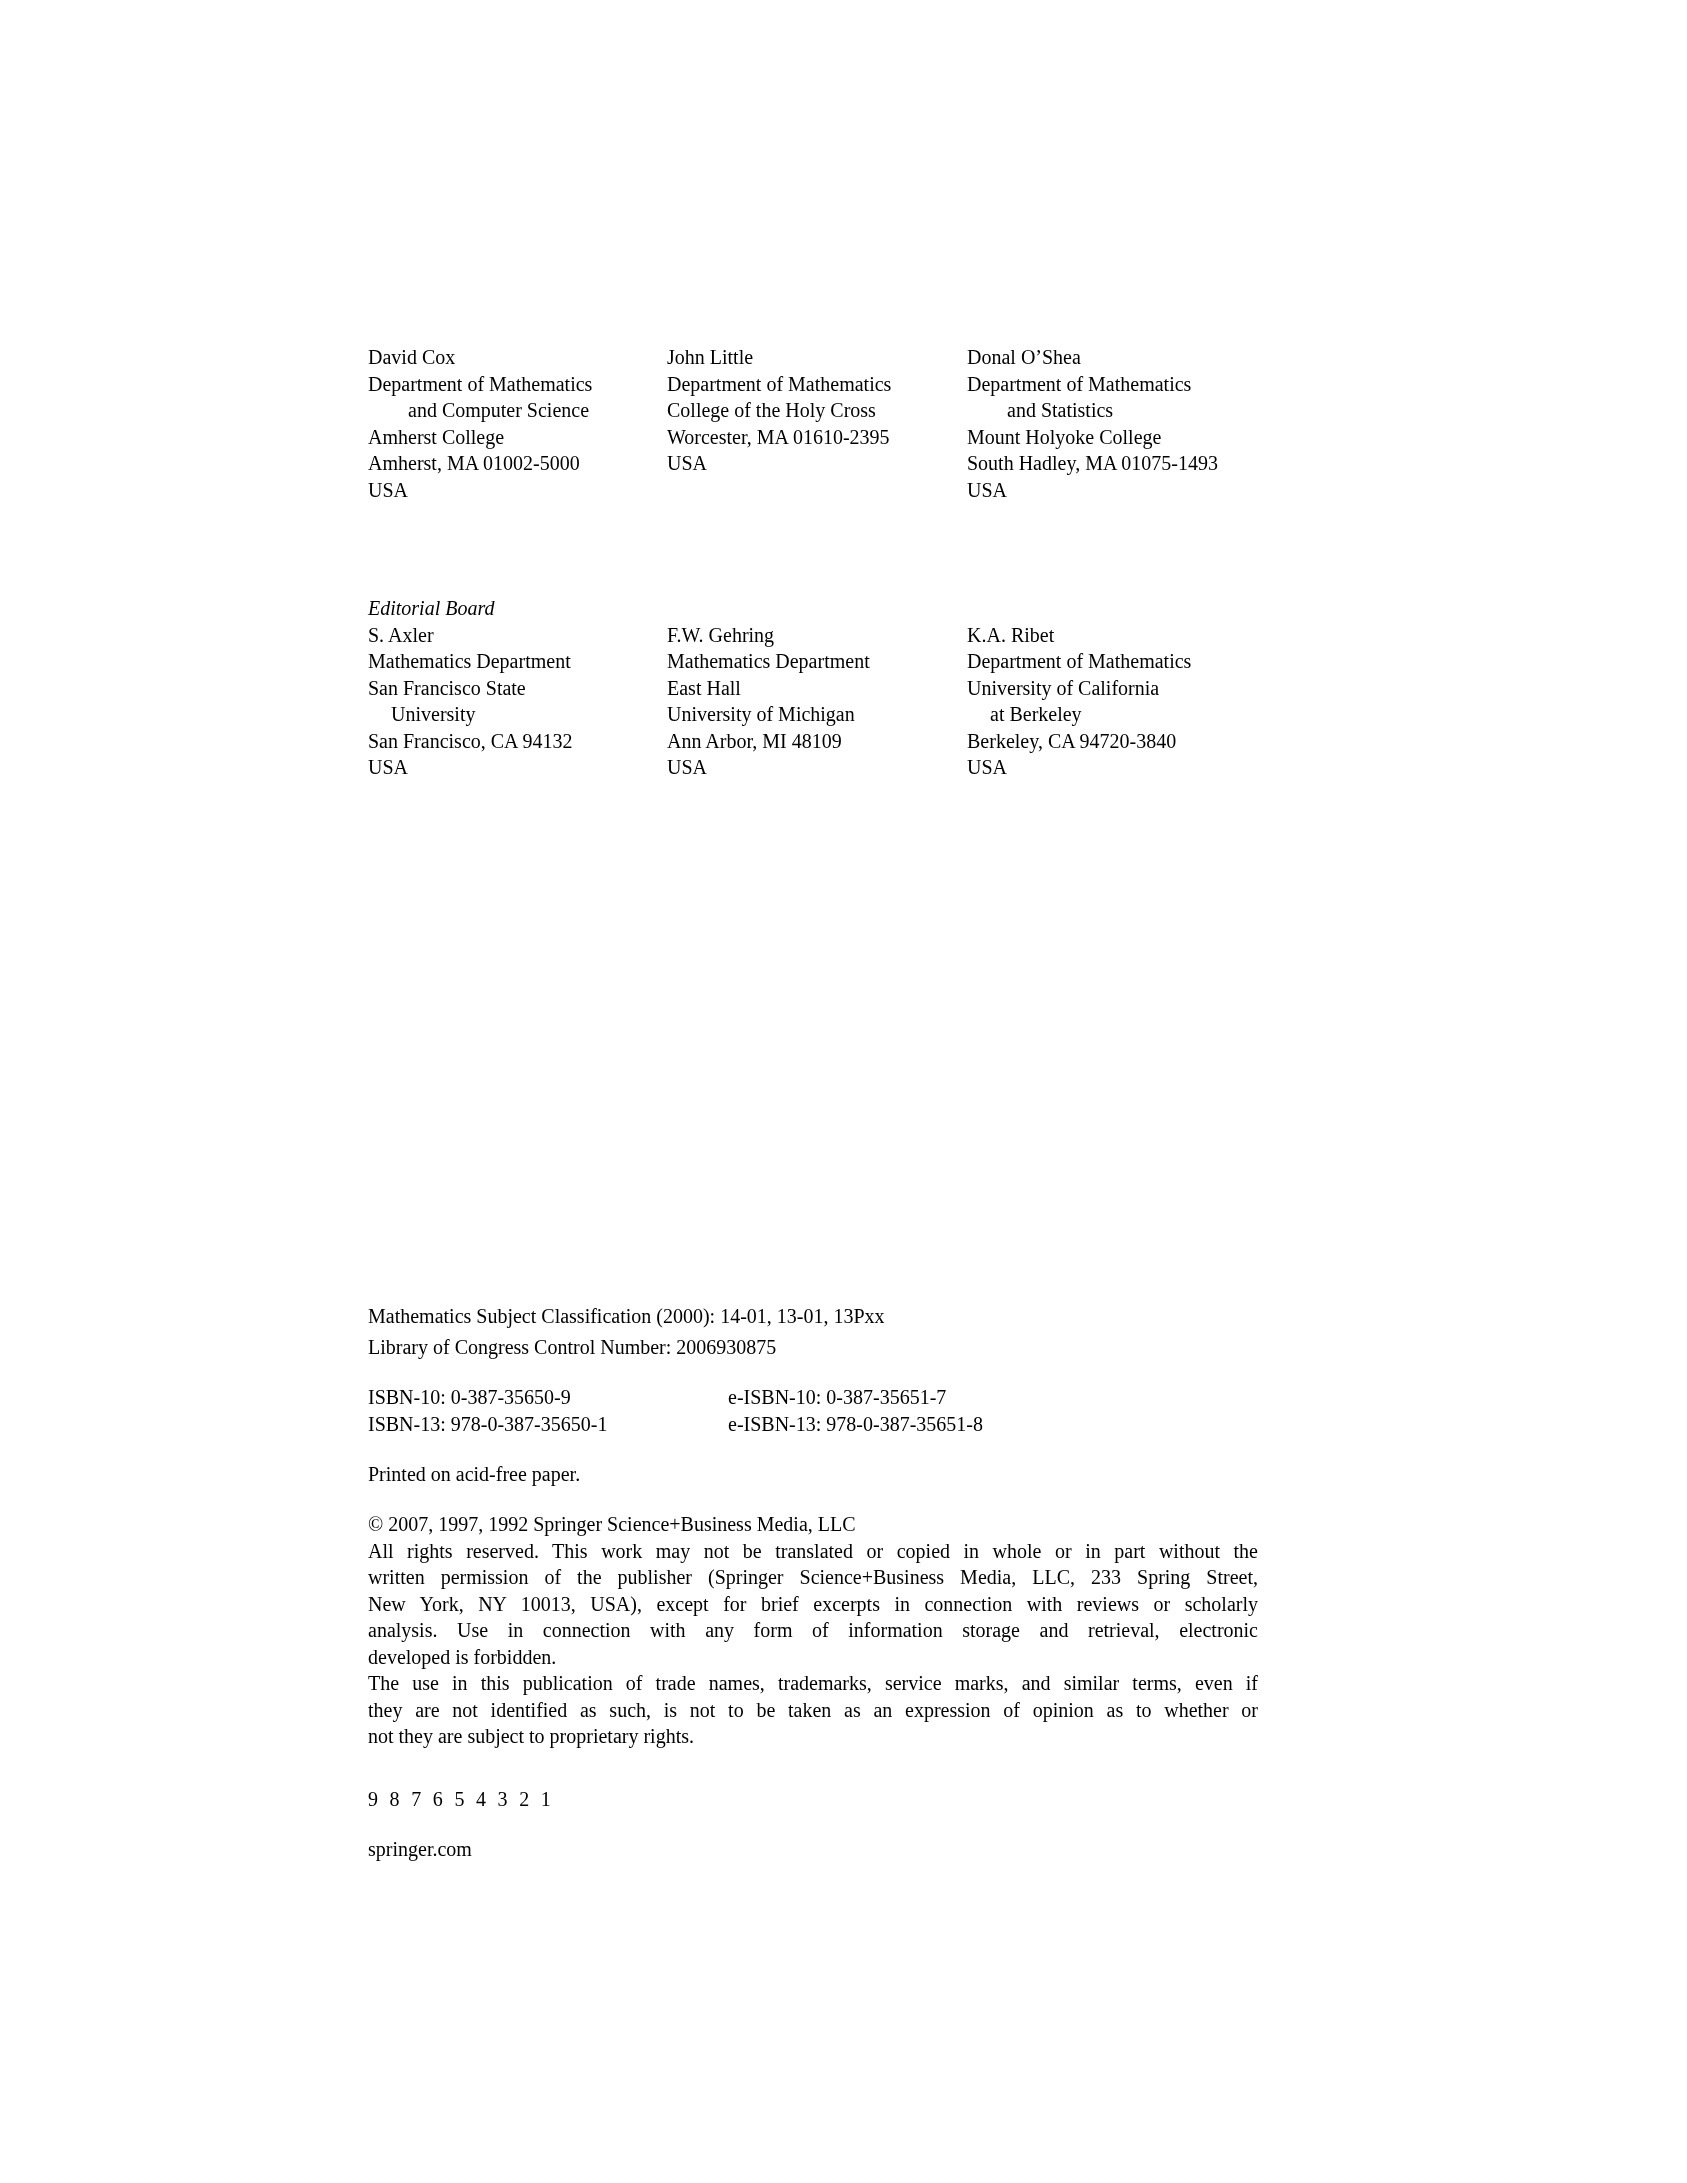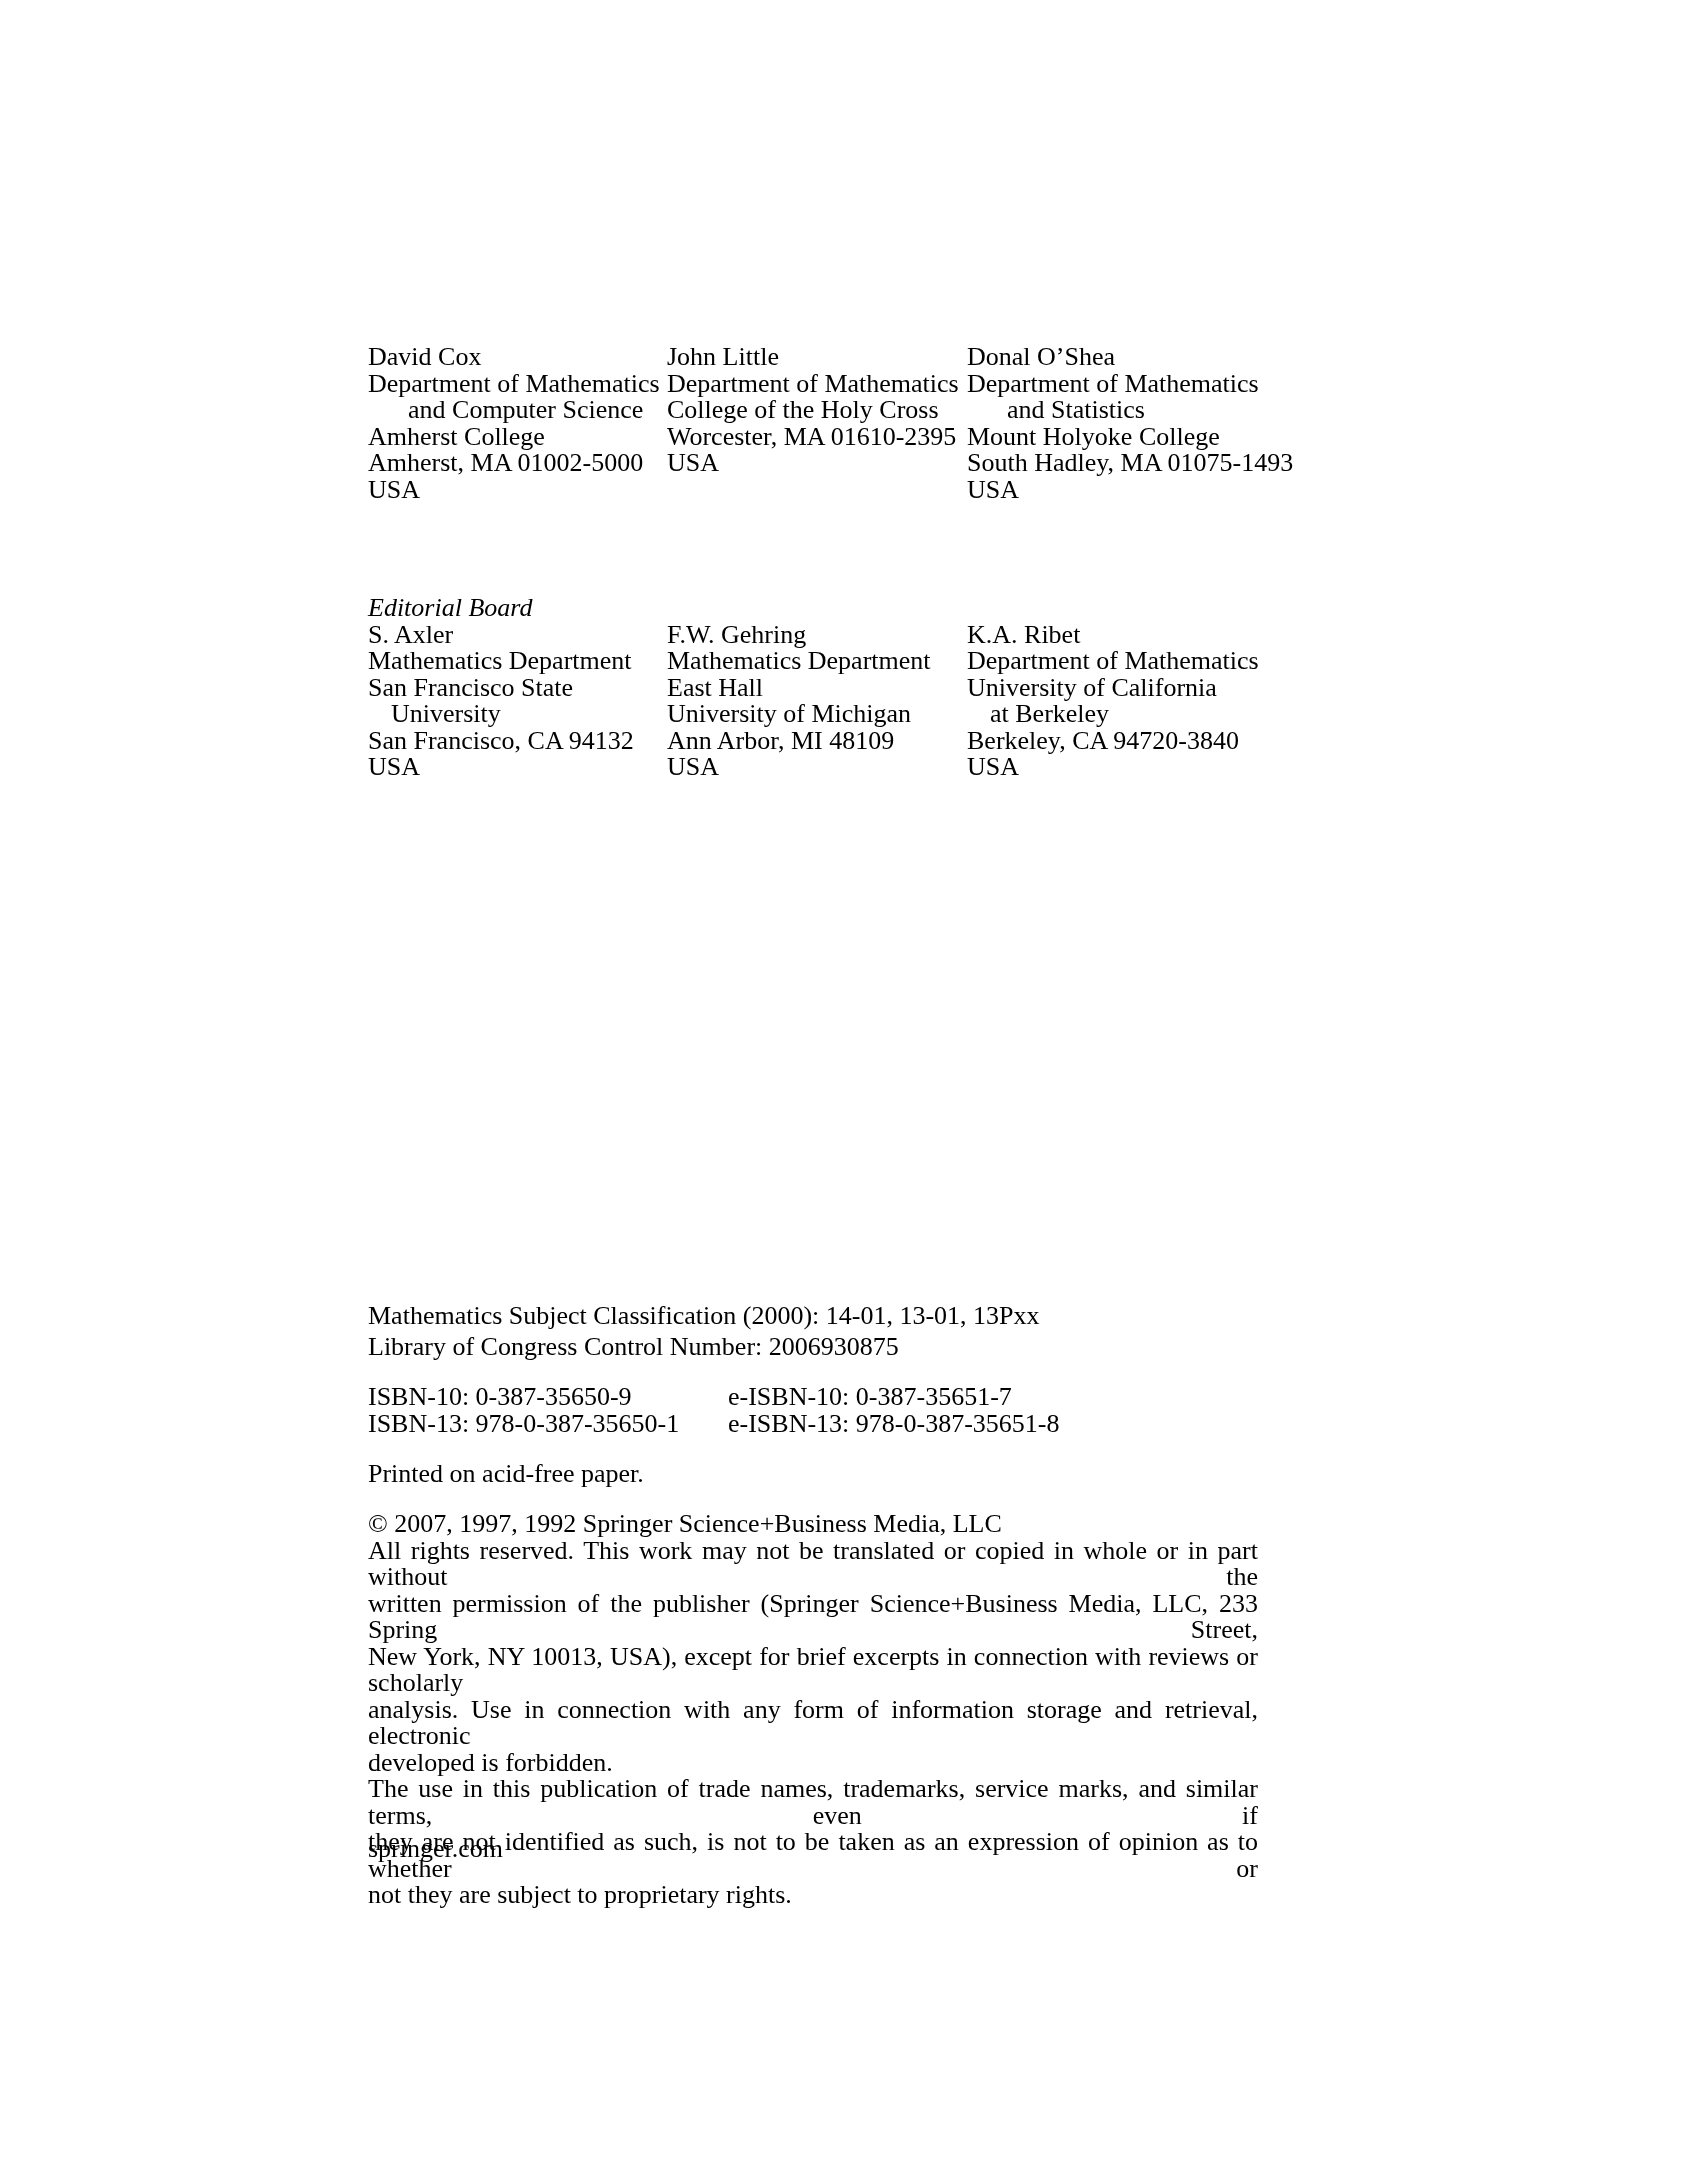--- a/index.html
+++ b/index.html
@@ -7,21 +7,21 @@
     padding: 0;
     background: #ffffff;
   }
   .page {
     position: relative;
     width: 1687px;
     height: 2183px;
     background: #ffffff;
     color: #000000;
     font-family: "Liberation Serif", "DejaVu Serif", serif;
-    font-size: 26px;
+    font-size: 20px;
     line-height: 26.5px;
     overflow: hidden;
   }
   .content-abs {
     position: absolute;
     left: 368px;
     width: 890px;
   }
   .cols3 {
     display: grid;
@@ -126,17 +126,18 @@
     <div class="para-line just">All rights reserved. This work may not be translated or copied in whole or in part without the</div>
     <div class="para-line just">written permission of the publisher (Springer Science+Business Media, LLC, 233 Spring Street,</div>
     <div class="para-line just">New York, NY 10013, USA), except for brief excerpts in connection with reviews or scholarly</div>
     <div class="para-line just">analysis. Use in connection with any form of information storage and retrieval, electronic</div>
     <div class="para-line">developed is forbidden.</div>
     <div class="para-line just">The use in this publication of trade names, trademarks, service marks, and similar terms, even if</div>
     <div class="para-line just">they are not identified as such, is not to be taken as an expression of opinion as to whether or</div>
     <div class="para-line">not they are subject to proprietary rights.</div>
   </div>
 
+  <div class="content-abs line digits" style="top: 1786px;">9 8 7 6 5 4 3 2 1</div>
 
   <div class="content-abs line" style="top: 1836px;">springer.com</div>
 
 </div>
 
 
 </body></html>

